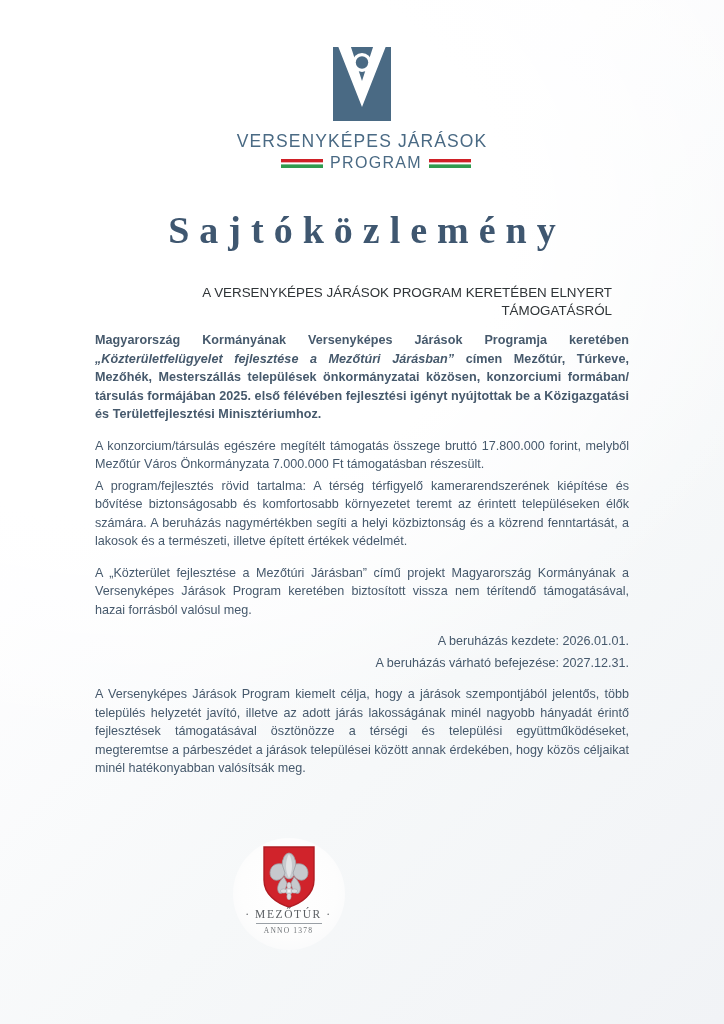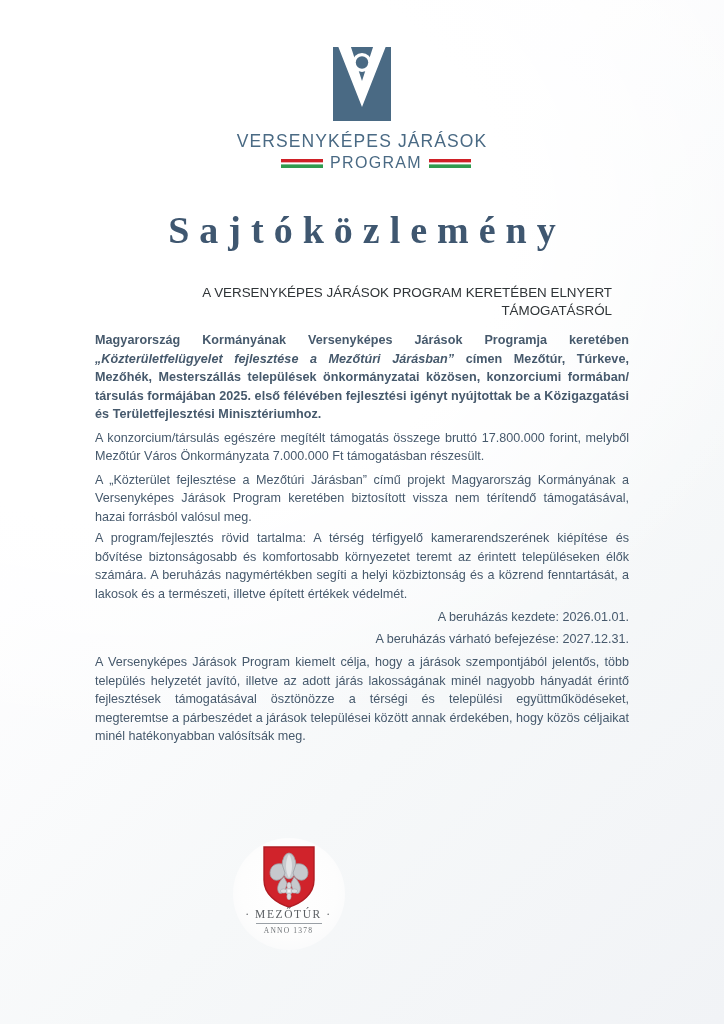--- a/index.html
+++ b/index.html
@@ -116,21 +116,21 @@
     text-justify: inter-word;
     margin: 0;
   }
   .para.lead {
     font-weight: bold;
     letter-spacing: 0.05px;
   }
   .para.lead .quoted {
     font-style: italic;
   }
-  .para + .para { margin-top: 5px; }
+  .para + .para { margin-top: 13px; }
   .para.tight { margin-top: 3px; }
   .para.nojust { text-align: right; }
 
   .sign-line {
     margin-top: 20px;
     font-family: "Liberation Sans", sans-serif;
     font-size: 12.6px;
     color: #46596c;
     text-align: right;
     padding-right: 6px;
@@ -225,23 +225,23 @@
   <div class="doc-title">Sajtóközlemény</div>
 
   <div class="doc-subtitle">A VERSENYKÉPES JÁRÁSOK PROGRAM KERETÉBEN ELNYERT TÁMOGATÁSRÓL</div>
 
   <div class="body-wrap">
 
     <p class="para lead"><span>Magyarország Kormányának Versenyképes Járások Programja keretében </span><span class="quoted">„Közterületfelügyelet fejlesztése a Mezőtúri Járásban”</span><span> címen Mezőtúr, Túrkeve, Mezőhék, Mesterszállás települések önkormányzatai közösen, konzorciumi formában/ társulás formájában 2025. első félévében fejlesztési igényt nyújtottak be a Közigazgatási és Területfejlesztési Minisztériumhoz.</span></p>
 
     <p class="para">A konzorcium/társulás egészére megítélt támogatás összege bruttó 17.800.000 forint, melyből Mezőtúr Város Önkormányzata 7.000.000 Ft támogatásban részesült.</p>
 
+    <p class="para tight">A program/fejlesztés rövid tartalma: A térség térfigyelő kamerarendszerének kiépítése és bővítése biztonságosabb és komfortosabb környezetet teremt az érintett településeken élők számára. A beruházás nagymértékben segíti a helyi közbiztonság és a közrend fenntartását, a lakosok és a természeti, illetve épített értékek védelmét.</p>
+
     <p class="para">A „Közterület fejlesztése a Mezőtúri Járásban” című projekt Magyarország Kormányának a Versenyképes Járások Program keretében biztosított vissza nem térítendő támogatásával, hazai forrásból valósul meg.</p>
-
-    <p class="para tight">A program/fejlesztés rövid tartalma: A térség térfigyelő kamerarendszerének kiépítése és bővítése biztonságosabb és komfortosabb környezetet teremt az érintett településeken élők számára. A beruházás nagymértékben segíti a helyi közbiztonság és a közrend fenntartását, a lakosok és a természeti, illetve épített értékek védelmét.</p>
 
     <p class="para nojust">A beruházás kezdete: 2026.01.01.</p>
 
     <p class="para nojust tight">A beruházás várható befejezése: 2027.12.31.</p>
 
     <p class="para">A Versenyképes Járások Program kiemelt célja, hogy a járások szempontjából jelentős, több település helyzetét javító, illetve az adott járás lakosságának minél nagyobb hányadát érintő fejlesztések támogatásával ösztönözze a térségi és települési együttműködéseket, megteremtse a párbeszédet a járások települései között annak érdekében, hogy közös céljaikat minél hatékonyabban valósítsák meg.</p>
 
   </div>
 
   <div class="crest-block">

